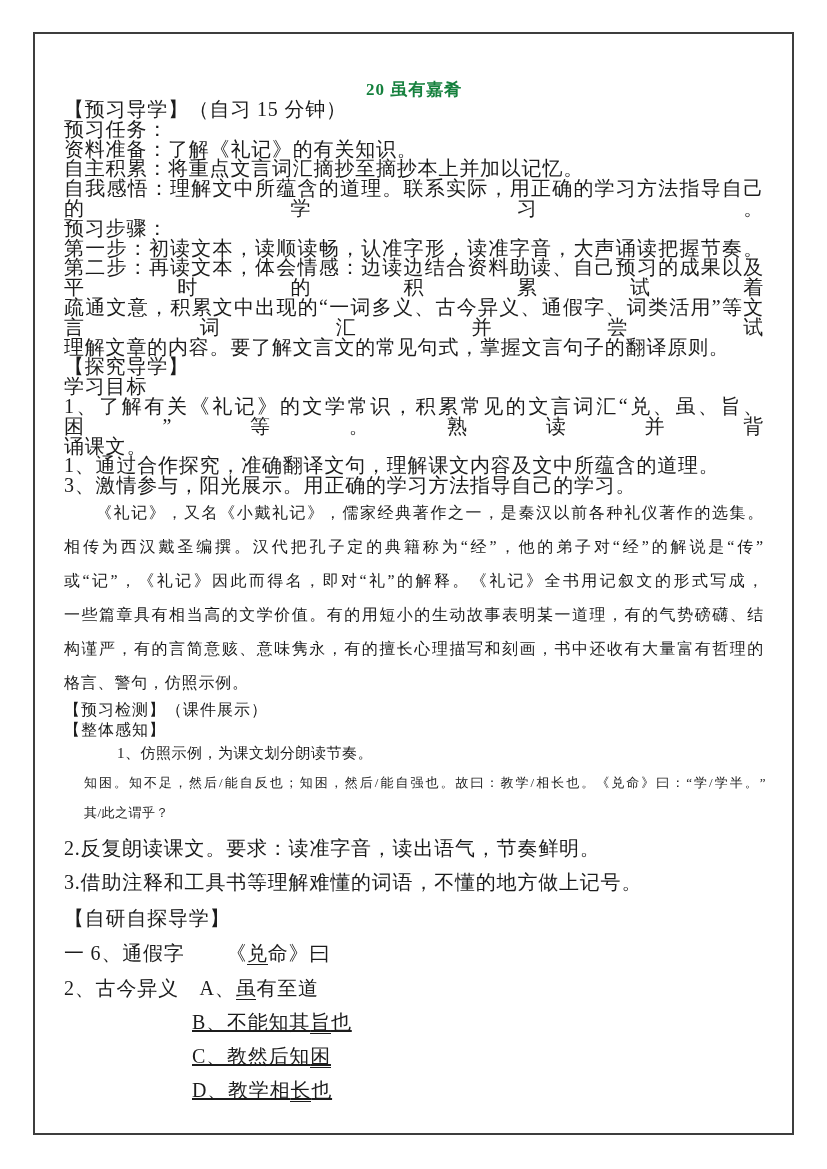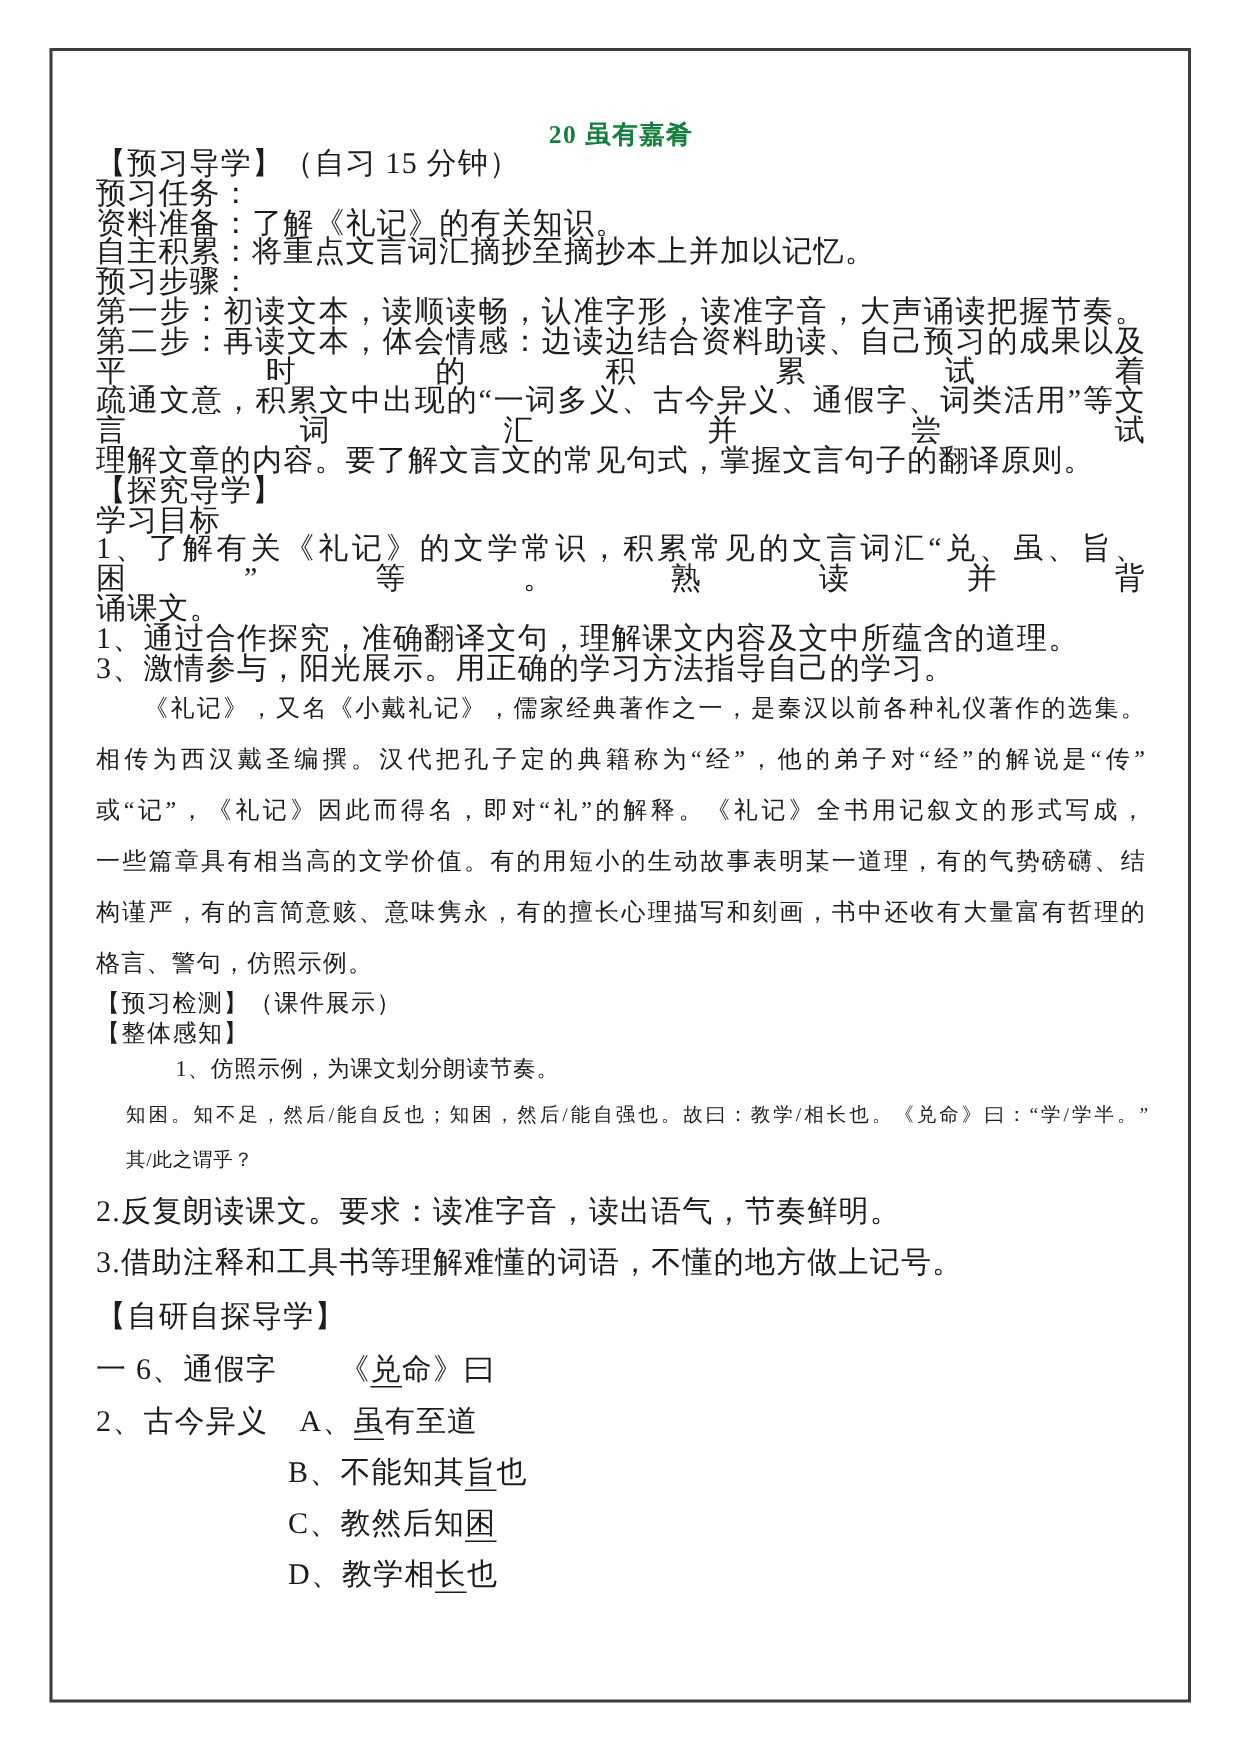--- a/index.html
+++ b/index.html
@@ -101,41 +101,42 @@
   .passage .line.first { text-indent: 21px; }
   .wide-item {
     font-size: 20px;
     line-height: 28px;
     letter-spacing: 0.8px;
     white-space: nowrap;
   }
   .mt6 { margin-top: 6px; }
   .mt7 { margin-top: 7px; }
   .mt8 { margin-top: 8px; }
-  .indent-bcd { margin-left: 128px; }
+  .indent-bcd { margin-left: 128px; text-decoration: underline; }
   .u-char {
     border-bottom: 1px solid #1c1c1c;
     padding-bottom: 0px;
   }
 </style>
 </head>
 <body>
 
 <div class="page">
   <div class="page-border"></div>
 
   <div class="content">
 
     <div class="doc-title">20 虽有嘉肴</div>
 
     <div class="intro">
       <div class="line">【预习导学】（自习 15 分钟）</div>
       <div class="line">预习任务：</div>
       <div class="line">资料准备：了解《礼记》的有关知识。</div>
       <div class="line">自主积累：将重点文言词汇摘抄至摘抄本上并加以记忆。</div>
+      <div class="line stretch">自我感悟：理解文中所蕴含的道理。联系实际，用正确的学习方法指导自己的学习。</div>
       <div class="line">预习步骤：</div>
       <div class="line stretch">第一步：初读文本，读顺读畅，认准字形，读准字音，大声诵读把握节奏。</div>
       <div class="line stretch">第二步：再读文本，体会情感：边读边结合资料助读、自己预习的成果以及平时的积累试着</div>
       <div class="line stretch">疏通文意，积累文中出现的“一词多义、古今异义、通假字、词类活用”等文言词汇并尝试</div>
       <div class="line">理解文章的内容。要了解文言文的常见句式，掌握文言句子的翻译原则。</div>
       <div class="line">【探究导学】</div>
       <div class="line">学习目标</div>
       <div class="line stretch">1、了解有关《礼记》的文学常识，积累常见的文言词汇“兑、虽、旨、困”等。熟读并背</div>
       <div class="line">诵课文。</div>
       <div class="line">1、通过合作探究，准确翻译文句，理解课文内容及文中所蕴含的道理。</div>

